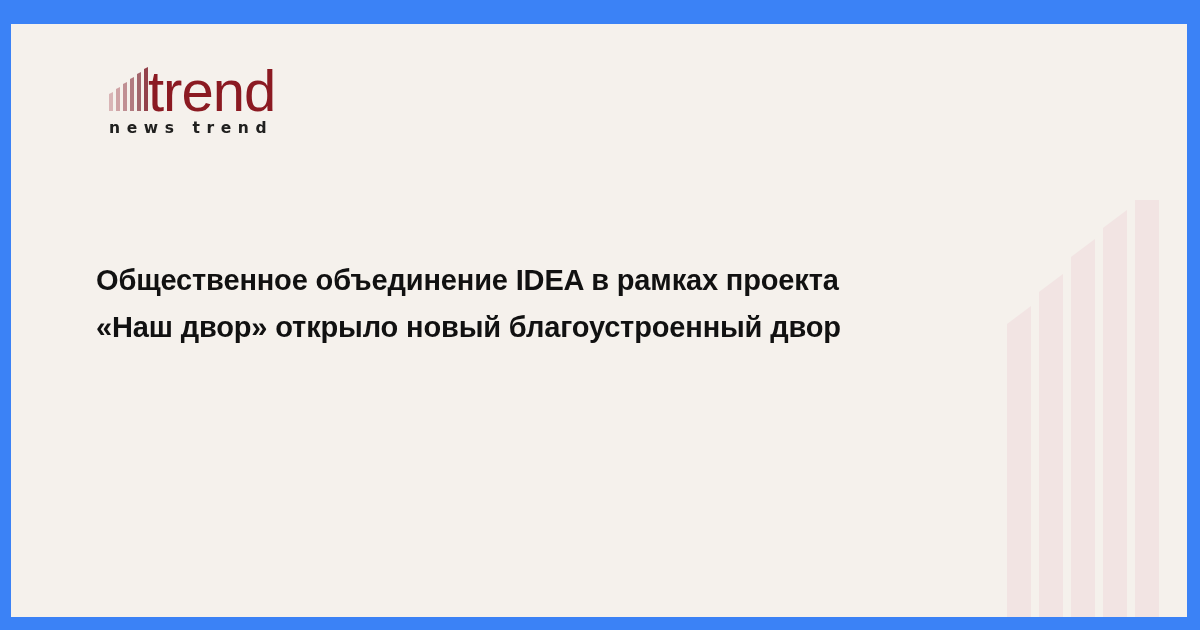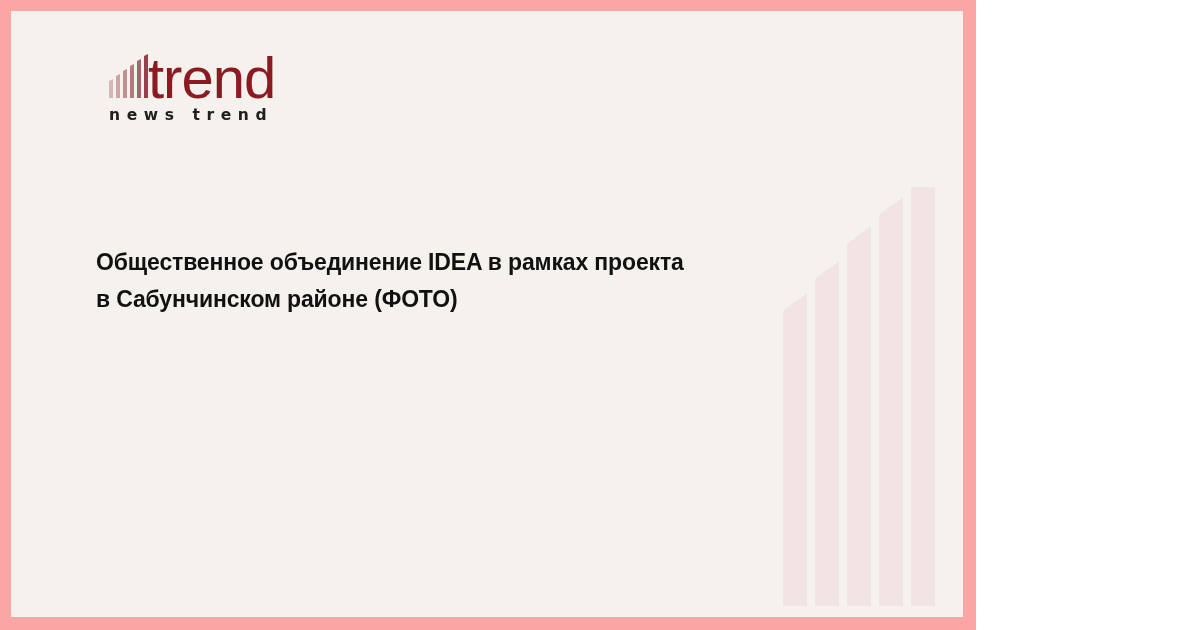--- a/index.html
+++ b/index.html
@@ -9,24 +9,24 @@
   body {
     width: 1200px;
     height: 630px;
     overflow: hidden;
     font-family: "Liberation Sans", sans-serif;
   }
 
   .card {
     position: relative;
     box-sizing: border-box;
-    width: 976px;
+    width: 1200px;
     height: 630px;
-    background: #fca5a5;
-    padding: 11px 13px 13px 11px;
+    background: #3b82f6;
+    padding: 24px 13px 13px 11px;
   }
 
   .canvas {
     position: relative;
     width: 100%;
     height: 100%;
     background: #f5f1ec;
     overflow: hidden;
   }
 
@@ -65,21 +65,21 @@
   }
 
   
   .headline {
     position: absolute;
     left: 85px;
     top: 233px;
     width: 1010px;
     margin: 0;
     font-family: "Liberation Sans", sans-serif;
-    font-size: 23px;
+    font-size: 29px;
     font-weight: 700;
     line-height: 1.63;
     letter-spacing: -0.15px;
     color: #111111;
   }
   .headline-line { display: block; white-space: nowrap; }
 </style>
 </head>
 <body>
 
@@ -110,17 +110,17 @@
           <path d="M48,12 L48,54 L52,54 L52,10 Z" fill="#93424b"></path>
         </g>
 
         <text x="52" y="54" font-family="Liberation Sans, sans-serif" font-size="58" font-weight="400" letter-spacing="-1" fill="#8b1a22">trend</text>
       </svg>
       <span class="logo-sub">news trend</span>
     </div>
 
     <h1 class="headline">
       <span class="headline-line">Общественное объединение IDEA в рамках проекта</span>
-      <span class="headline-line">в Сабунчинском районе (ФОТО)</span>
+      <span class="headline-line">«Наш двор» открыло новый благоустроенный двор</span>
     </h1>
 
   </div>
 </div>
 
 </body></html>

